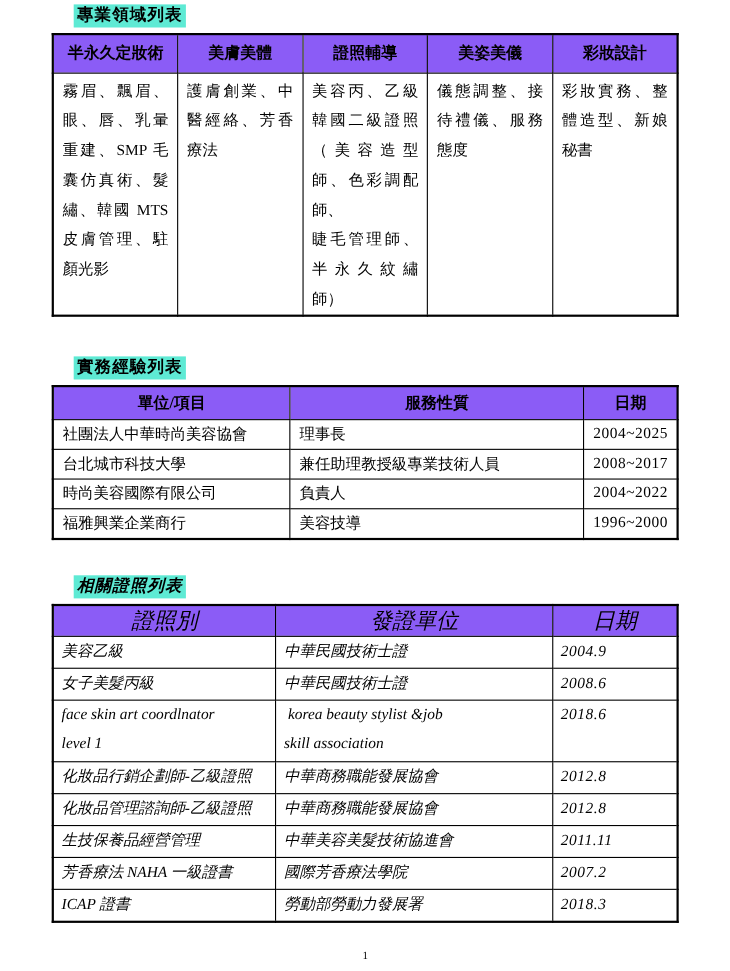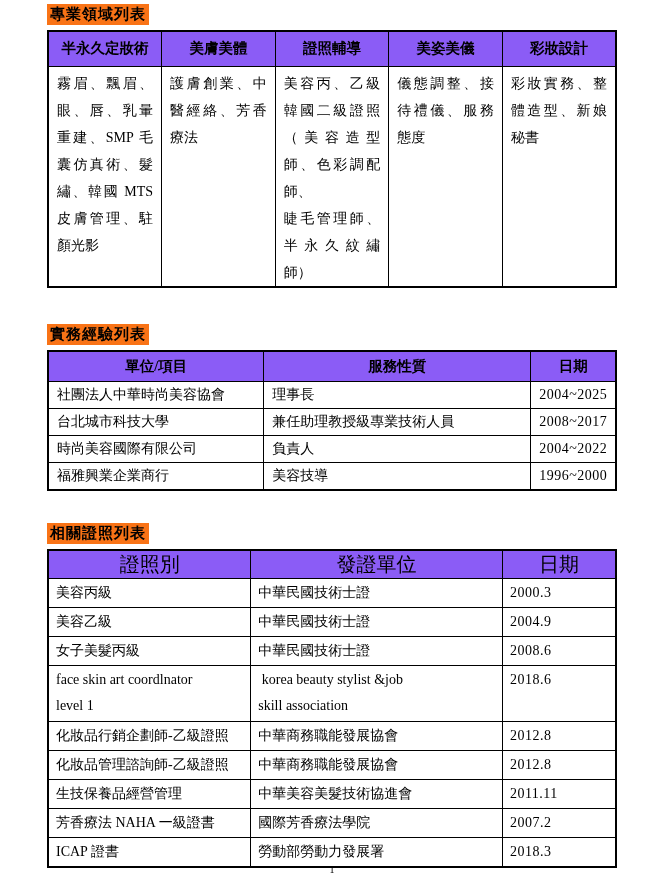--- a/index.html
+++ b/index.html
@@ -9,30 +9,31 @@
     font-family: "Liberation Serif", serif;
     color: #000000;
     position: relative;
     overflow: hidden;
   }
   .page { width: 664px; height: 883px; position: relative; }
   .content { padding: 2px 47px 0 47px; }
 
   .hl-title {
     display: inline-block;
-    background: #f97316;
+    background: #5eead4;
     font-weight: 700;
     font-size: 15px;
     line-height: 19px;
     padding: 1px 3px;
     letter-spacing: 1px;
+    margin-left: 20px;
   }
   .gap-1 { margin-top: 2px; }
   .gap-2 { margin-top: 36px; }
-  .gap-3 { margin-top: 32px; }
+  .gap-3 { margin-top: 32px; font-style: italic; }
 
   table {
     border-collapse: collapse;
     width: 570px;
     table-layout: fixed;
     margin-top: 5px;
   }
   table { border: 2px solid #000; }
   th, td { border: 1px solid #000; overflow: hidden; }
 
@@ -179,25 +180,20 @@
           </colgroup>
         <thead>
           <tr>
             <th>證照別</th>
             <th>發證單位</th>
             <th>日期</th>
           </tr>
         </thead>
         <tbody>
           <tr>
-            <td>美容丙級</td>
-            <td>中華民國技術士證</td>
-            <td class="date-cell">2000.3</td>
-          </tr>
-          <tr>
             <td>美容乙級</td>
             <td>中華民國技術士證</td>
             <td class="date-cell">2004.9</td>
           </tr>
           <tr>
             <td>女子美髮丙級</td>
             <td>中華民國技術士證</td>
             <td class="date-cell">2008.6</td>
           </tr>
           <tr class="tall">

